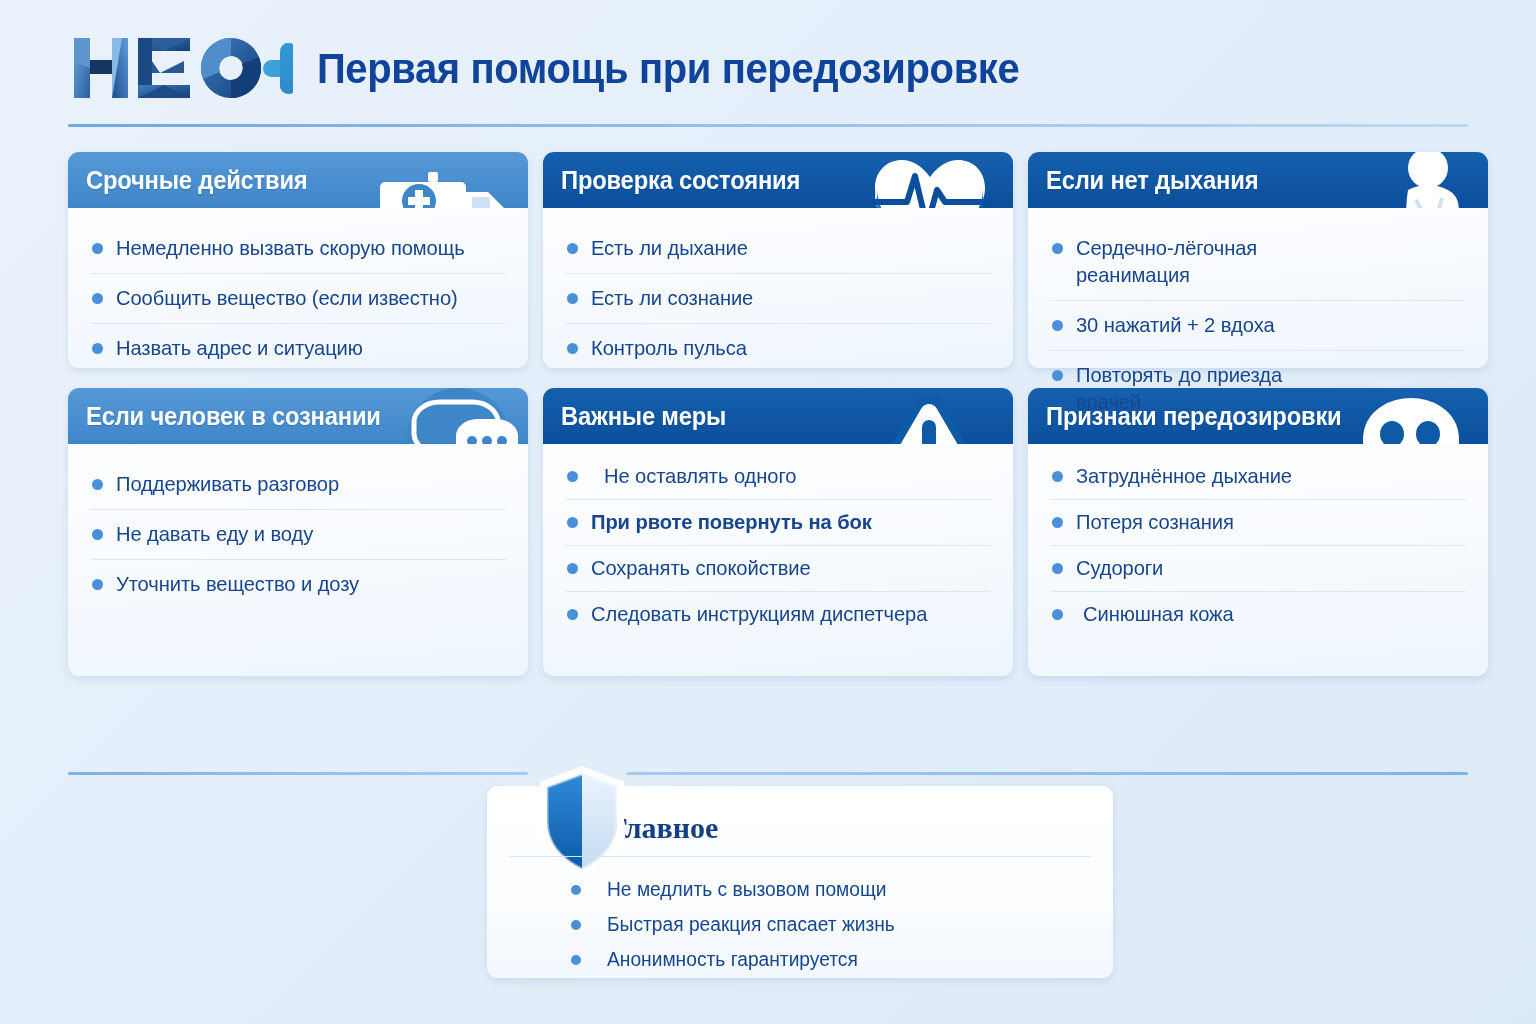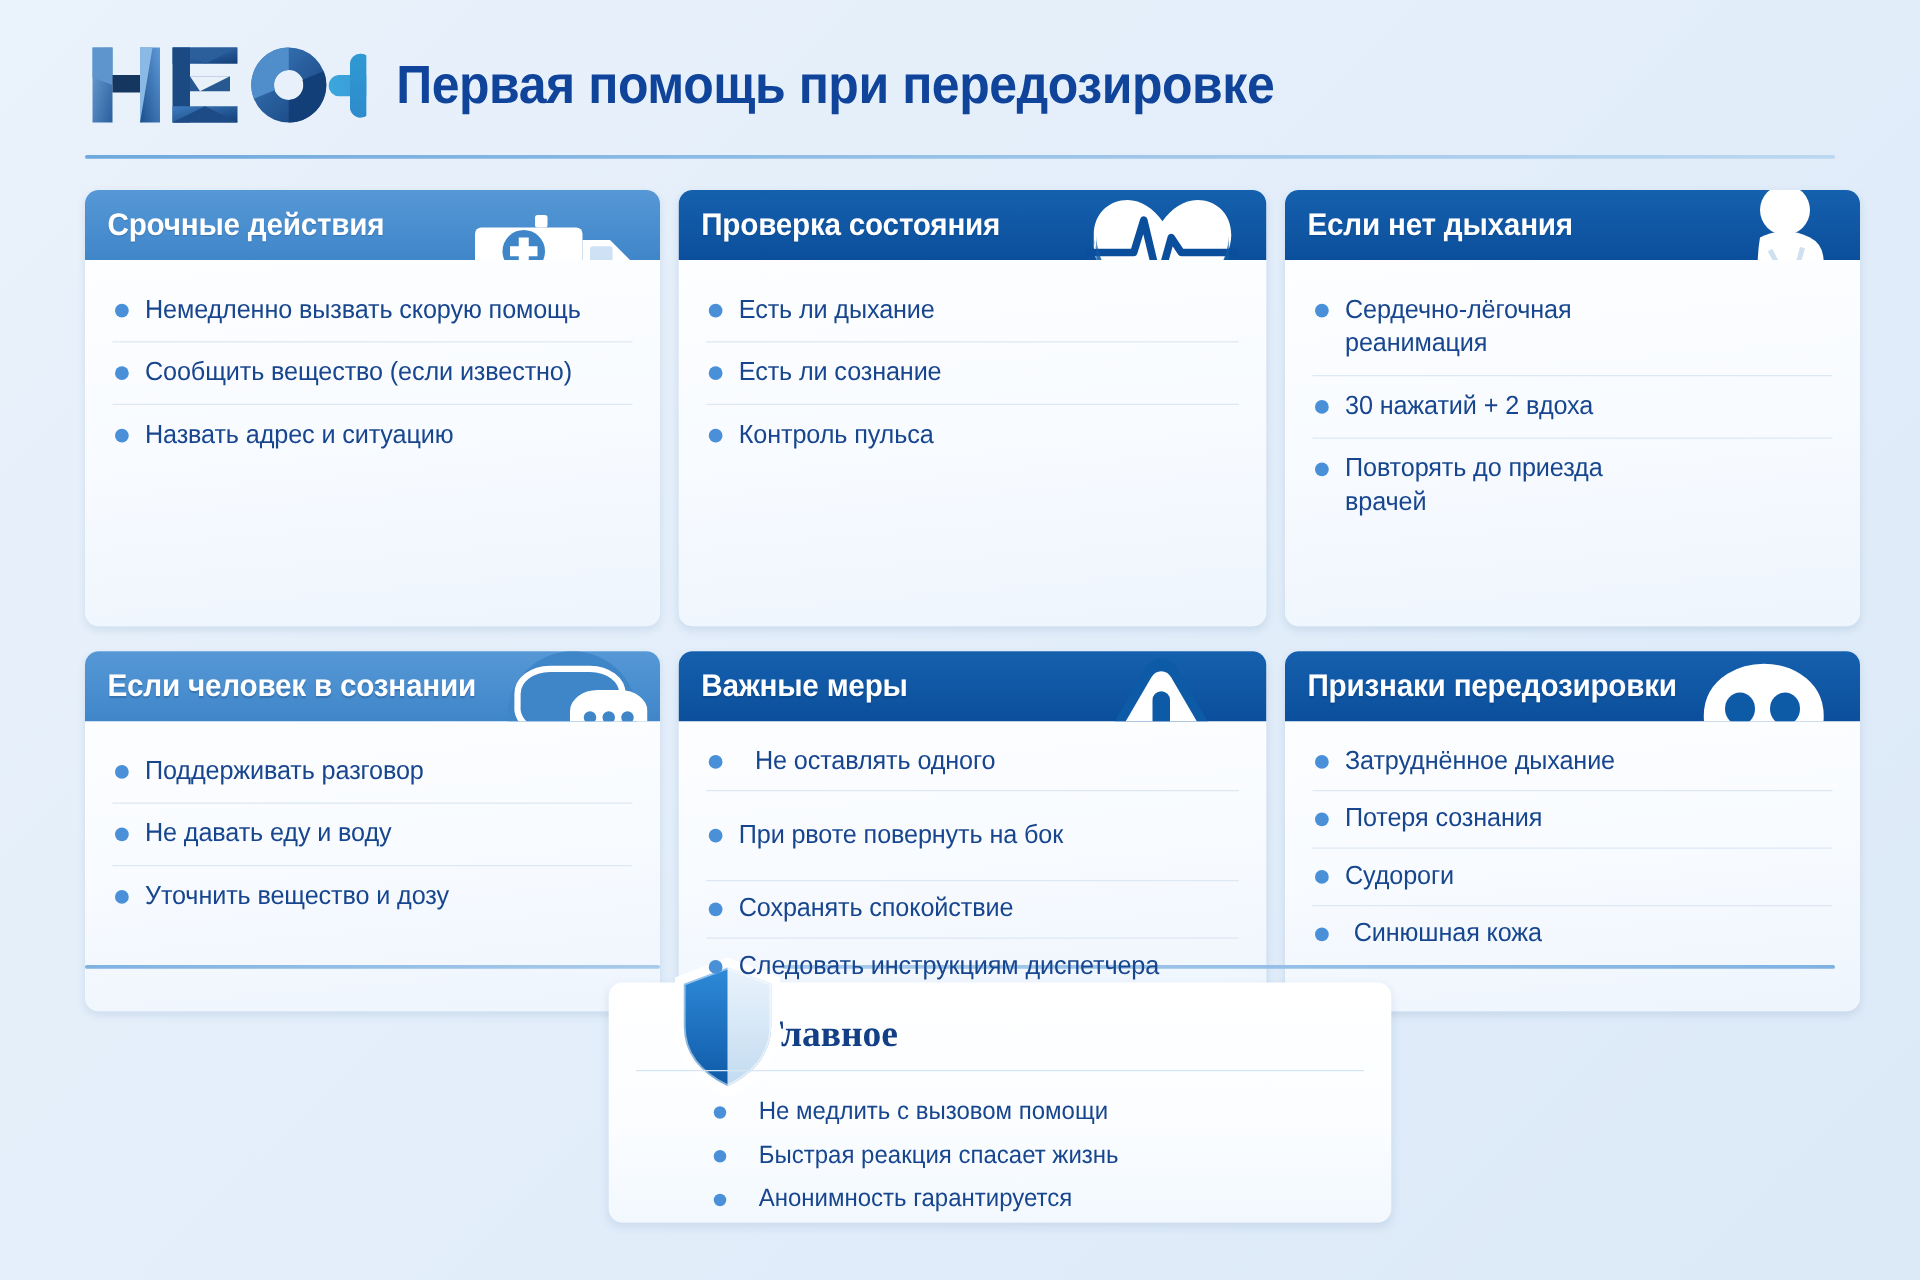--- a/index.html
+++ b/index.html
@@ -31,21 +31,21 @@
   
   .grid{
     position:absolute;left:68px;top:152px;width:1400px;
     display:grid;grid-template-columns:460px 470px 460px;
     column-gap:15px;row-gap:20px;
   }
   .card{
     position:relative;border-radius:11px;overflow:visible;
     background:linear-gradient(175deg,#ffffff 0%,#f8fbff 55%,#eef5fd 100%);
     box-shadow:0 3px 7px rgba(40,90,150,.13);
-    height:349px;
+    height:216px;
   }
   .card.tall{height:288px;}
   .card-head{
     height:56px;border-radius:11px 11px 0 0;
     display:flex;align-items:center;
     padding:0 18px;position:relative;overflow:hidden;
   }
   .card-head.light{background:linear-gradient(180deg,#5698d6 0%,#3f86c9 100%);}
   .card-head.dark{background:linear-gradient(180deg,#1560ad 0%,#0b4f9c 100%);}
   .card-title{
@@ -301,21 +301,21 @@
             <rect x="51" y="32" width="14" height="34" rx="7" fill="#0d5aa7"></rect>
             <circle cx="58" cy="77" r="8" fill="#0d5aa7"></circle>
           </svg>
         </span>
       </div>
       <div class="card-body" style="padding-top:10px;">
         <div class="bullet-row" style="padding:9px 2px;gap:26px;">
           <span class="dot"></span>
           <span class="bullet-text">Не оставлять одного</span>
         </div>
-        <div class="bullet-row" style="padding:22px 2px;">
+        <div class="bullet-row" style="padding:9px 2px;font-weight:bold;">
           <span class="dot"></span>
           <span class="bullet-text">При рвоте повернуть на бок</span>
         </div>
         <div class="bullet-row" style="padding:9px 2px;">
           <span class="dot"></span>
           <span class="bullet-text">Сохранять спокойствие</span>
         </div>
         <div class="bullet-row" style="padding:9px 2px;">
           <span class="dot"></span>
           <span class="bullet-text">Следовать инструкциям диспетчера</span>

